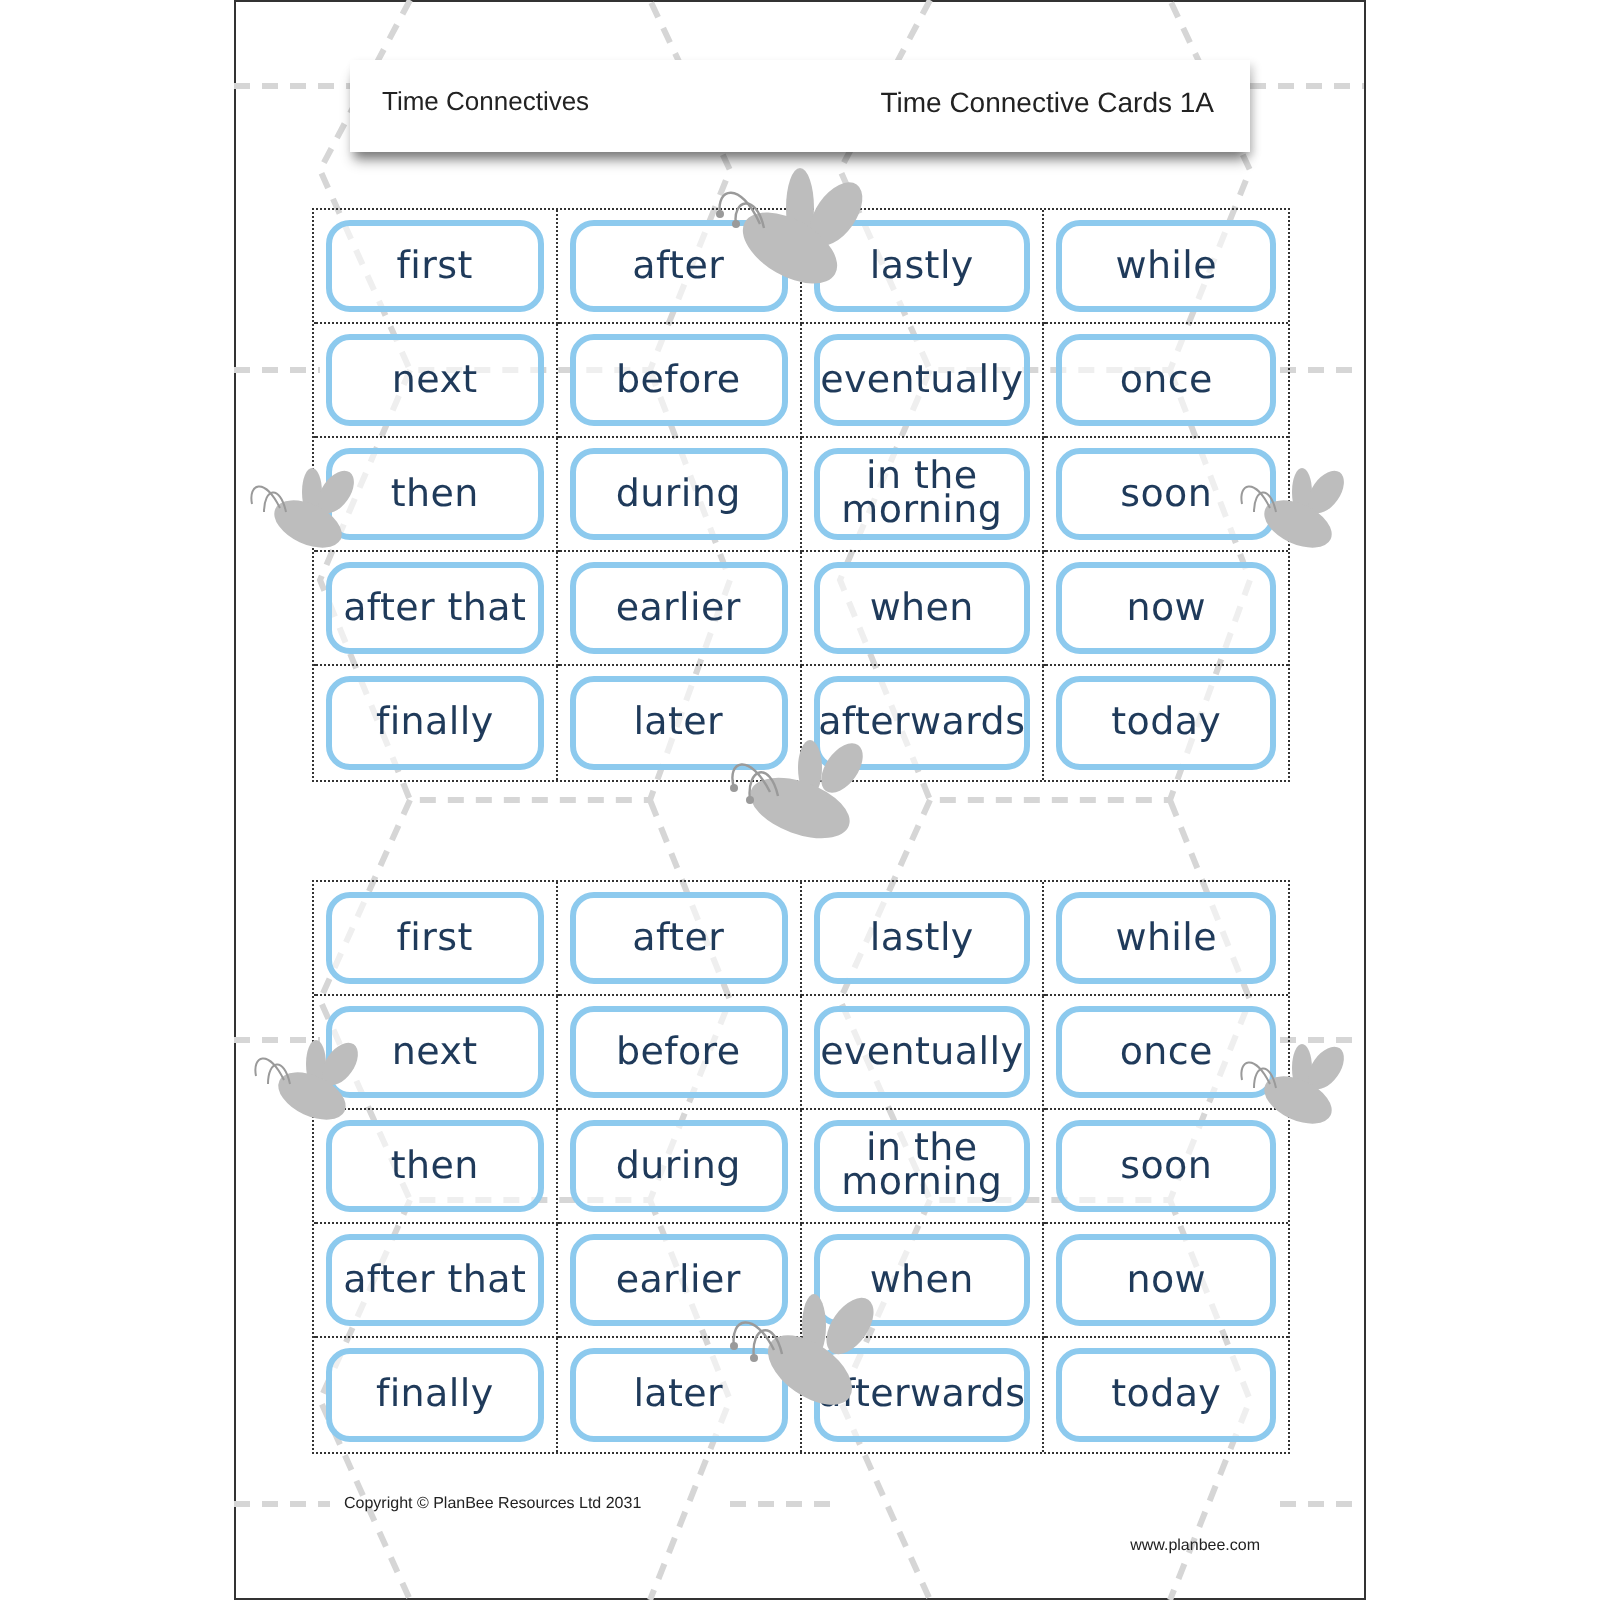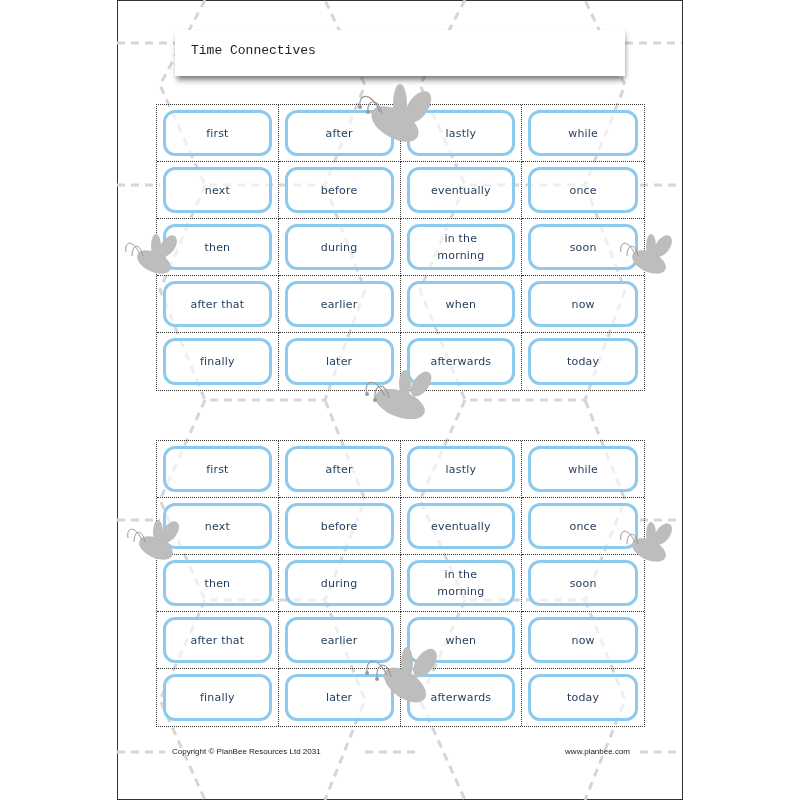--- a/index.html
+++ b/index.html
@@ -1,33 +1,33 @@
 <!DOCTYPE html>
 <html><head>
 <meta charset="utf-8">
 <style>
   html, body { margin:0; padding:0; background:#ffffff; }
   body { width:800px; height:800px; position:relative; overflow:hidden; font-family:"DejaVu Sans", sans-serif; }
   .page { position:absolute; left:117px; top:0; width:564px; height:798px; border:1px solid #333; border-top:1px solid #333; background:#fff; overflow:hidden; }
   .bg-svg { position:absolute; left:0; top:0; width:800px; height:800px; pointer-events:none; }
   .header-box { position:absolute; left:175px; top:30px; width:450px; height:46px; background:#fff;
     box-shadow: 0 6px 6px -2px rgba(0,0,0,0.45), 2px 2px 4px rgba(0,0,0,0.15); }
-  .header-left { position:absolute; left:16px; top:13px; font-size:13px; color:#222; font-family:Liberation Mono, monospace; }
+  .header-left { position:absolute; left:16px; top:13px; font-size:13px; color:#222; font-family:Liberation Sans, sans-serif; }
   .header-right { position:absolute; right:18px; top:13px; font-size:14px; color:#222; font-family:"Liberation Sans", sans-serif; }
   .grid { position:absolute; left:156px; width:487px; height:285px; border:1px dotted #333;
     display:grid; grid-template-columns: repeat(4, 1fr); grid-template-rows: repeat(5, 1fr); }
   .cell { border-right:1px dotted #333; border-bottom:1px dotted #333; position:relative; }
   .cell:nth-child(4n) { border-right:none;text-decoration:underline; }
   .cell:nth-last-child(-n+4) { border-bottom:none; }
   .card { position:absolute; left:6px; right:6px; top:5px; bottom:5px; border:3px solid #8dcaee; border-radius:12px;
     display:flex; align-items:center; justify-content:center; text-align:center; background:rgba(255,255,255,0.6);
-    color:#1f3a5a; font-size:11px; line-height:17px; font-family:"DejaVu Sans", sans-serif; letter-spacing:0.2px; cursor:pointer; }
+    color:#1f3a5a; font-size:19px; line-height:17px; font-family:"DejaVu Sans", sans-serif; letter-spacing:0.2px; cursor:pointer; }
   .bee { position:absolute; pointer-events:none; }
   .footer-left { position:absolute; left:172px; top:747px; font-size:8px; color:#222; font-family:"Liberation Sans", sans-serif; }
-  .footer-right { position:absolute; right:170px; top:747px; font-size:8px; color:#222; font-family:"Liberation Sans", sans-serif; }
+  .footer-right { position:absolute; right:170px; top:768px; font-size:8px; color:#222; font-family:"Liberation Sans", sans-serif; }
 </style>
 </head>
 <body>
 
 <div class="page"></div>
 
 <svg class="bg-svg" viewBox="0 0 800 800">
   <g fill="none" stroke="#d6d6d6" stroke-width="3" stroke-dasharray="8,6">
     <line x1="117" y1="43" x2="175" y2="43"></line>
     <line x1="625" y1="43" x2="682" y2="43"></line>
@@ -46,20 +46,21 @@
     <path d="M465,600 L420,700 L465,800"></path>
     <path d="M585,600 L625,700 L585,800"></path>
     <line x1="117" y1="752" x2="165" y2="752"></line>
     <line x1="365" y1="752" x2="420" y2="752"></line>
     <line x1="640" y1="752" x2="682" y2="752"></line>
   </g>
 </svg>
 
 <div class="header-box">
   <span class="header-left">Time Connectives</span>
+  <span class="header-right">Time Connective Cards 1A</span>
 </div>
 
 <div class="grid" style="top:104px;">
   <div class="cell">
       <div class="card">first</div>
     </div>
   <div class="cell">
       <div class="card">after</div>
     </div>
   <div class="cell">

